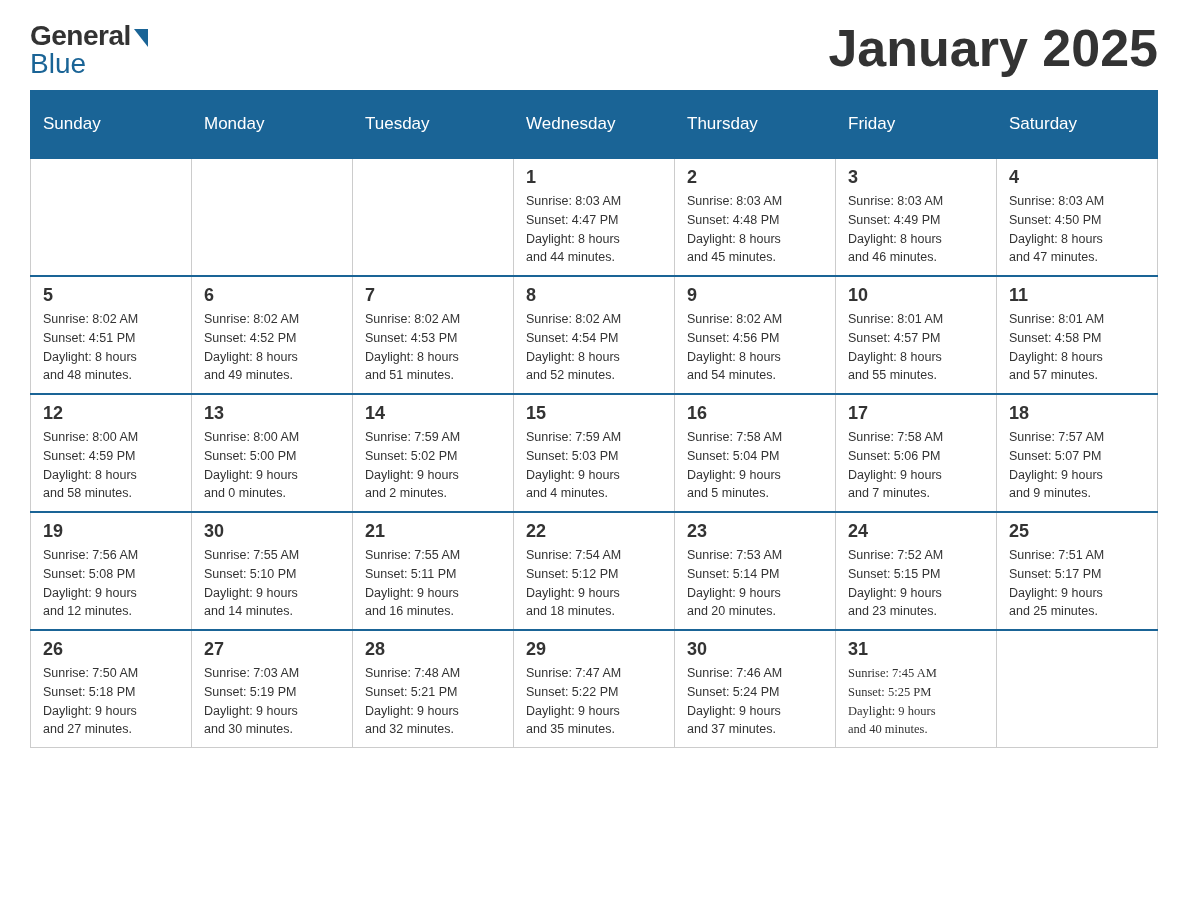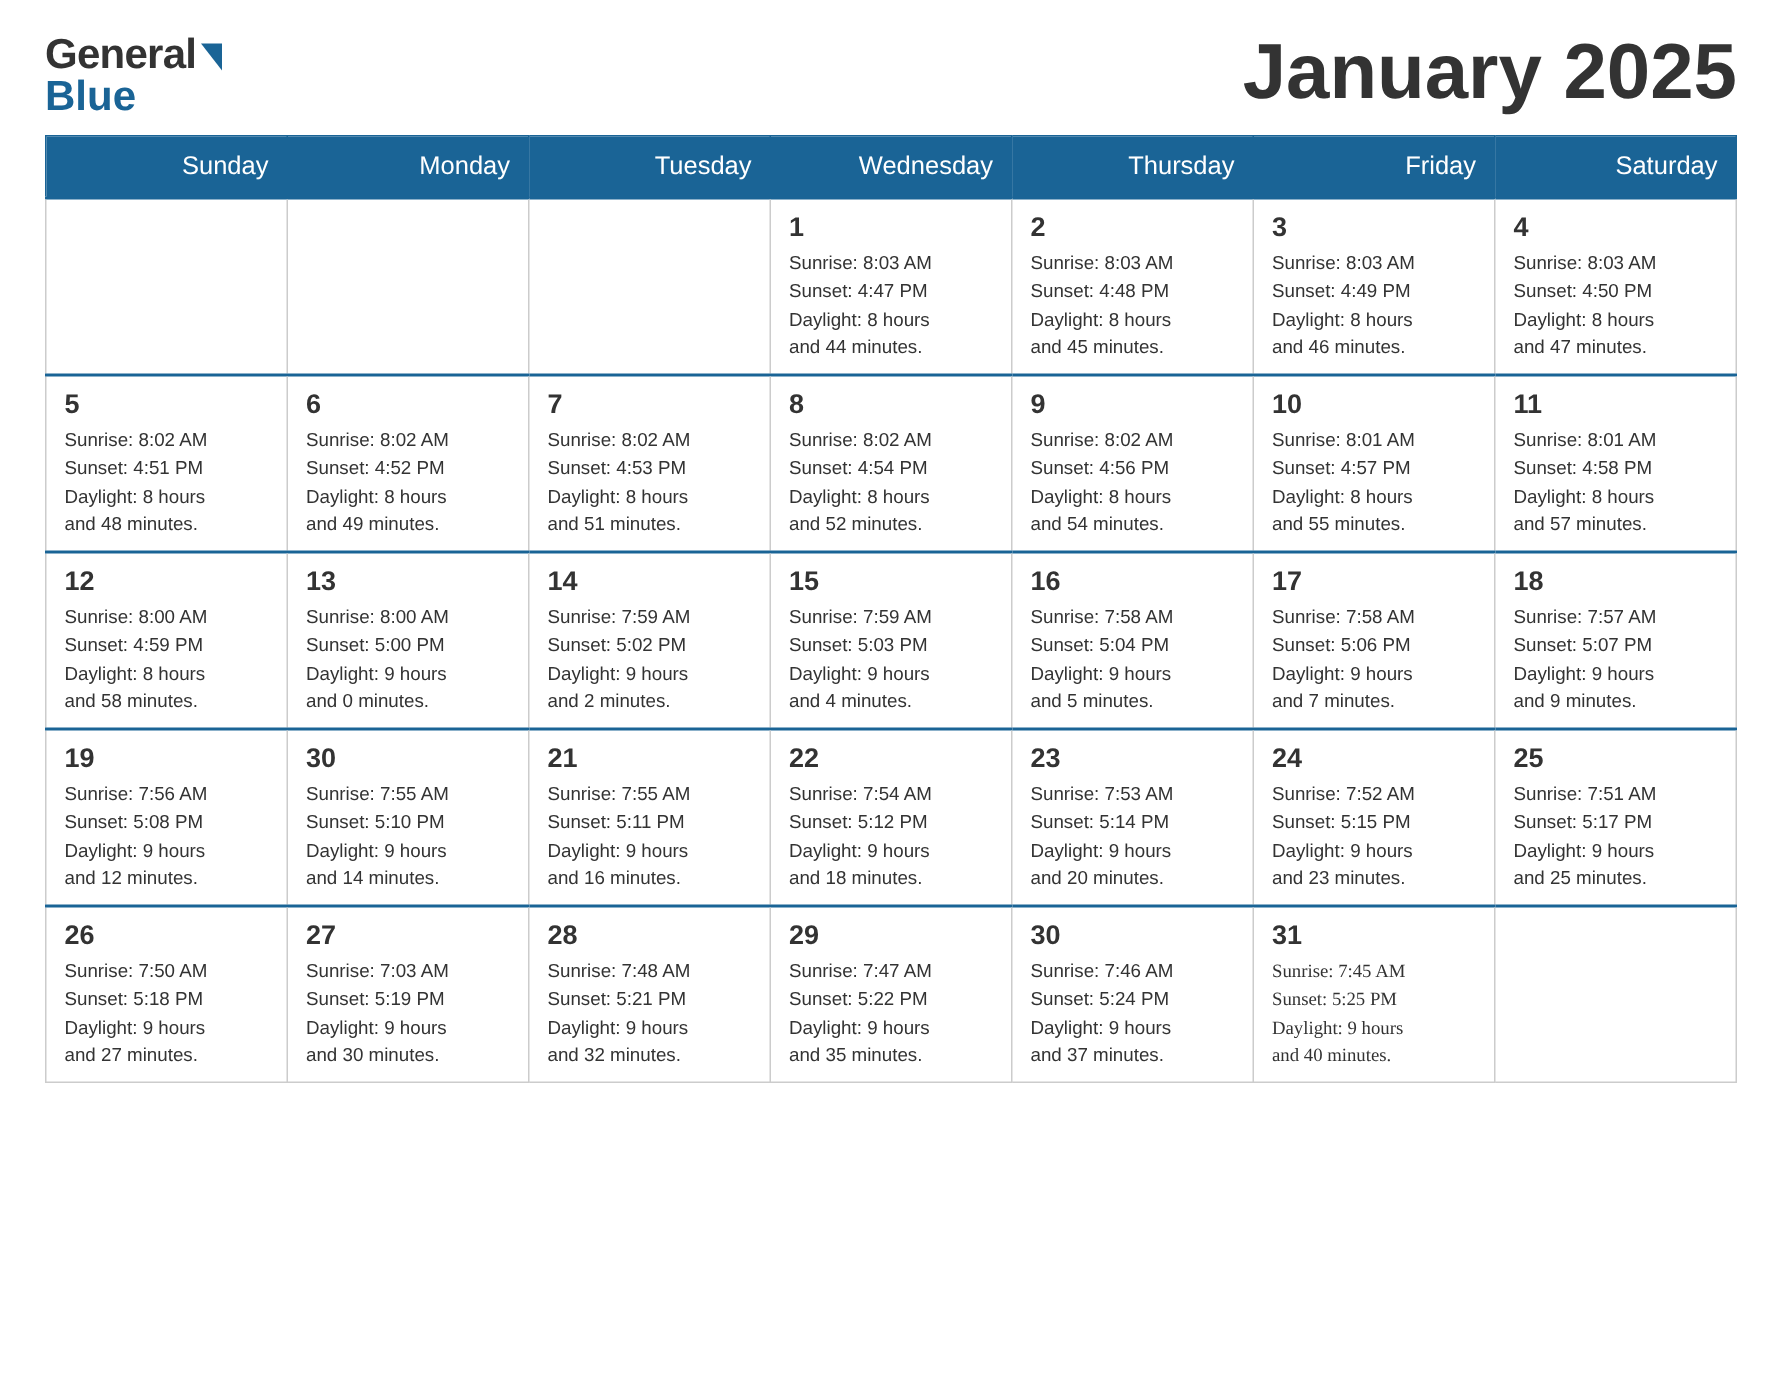--- a/index.html
+++ b/index.html
@@ -35,21 +35,21 @@
       width: 0;
       height: 0;
       border-left: 14px solid transparent;
       border-right: 0px solid transparent;
       border-top: 18px solid #1a6496;
       margin-left: 3px;
       margin-top: 4px;
     }
     .logo-blue {
       font-size: 28px;
-      font-weight: bold;
+      font-weight: normal;
       color: #1a6496;
       margin-top: -4px;
     }
     .title-section {
       text-align: center;
     }
     .month-title {
       font-size: 52px;
       font-weight: bold;
       color: #333;
@@ -63,22 +63,22 @@
     .calendar {
       width: 100%;
       border-collapse: collapse;
       margin-top: 10px;
     }
     .calendar th {
       background-color: #1a6496;
       color: #fff;
       font-size: 17px;
       font-weight: normal;
-      padding: 10px 12px;
-      text-align: right;
+      padding: 23px 12px;
+      text-align: left;
       border: 1px solid #1a6496;
     }
     .calendar td {
       vertical-align: top;
       padding: 8px 12px;
       border: 1px solid #ccc;
       width: 14.28%;
       min-height: 110px;
       font-size: 13px;
       color: #333;

